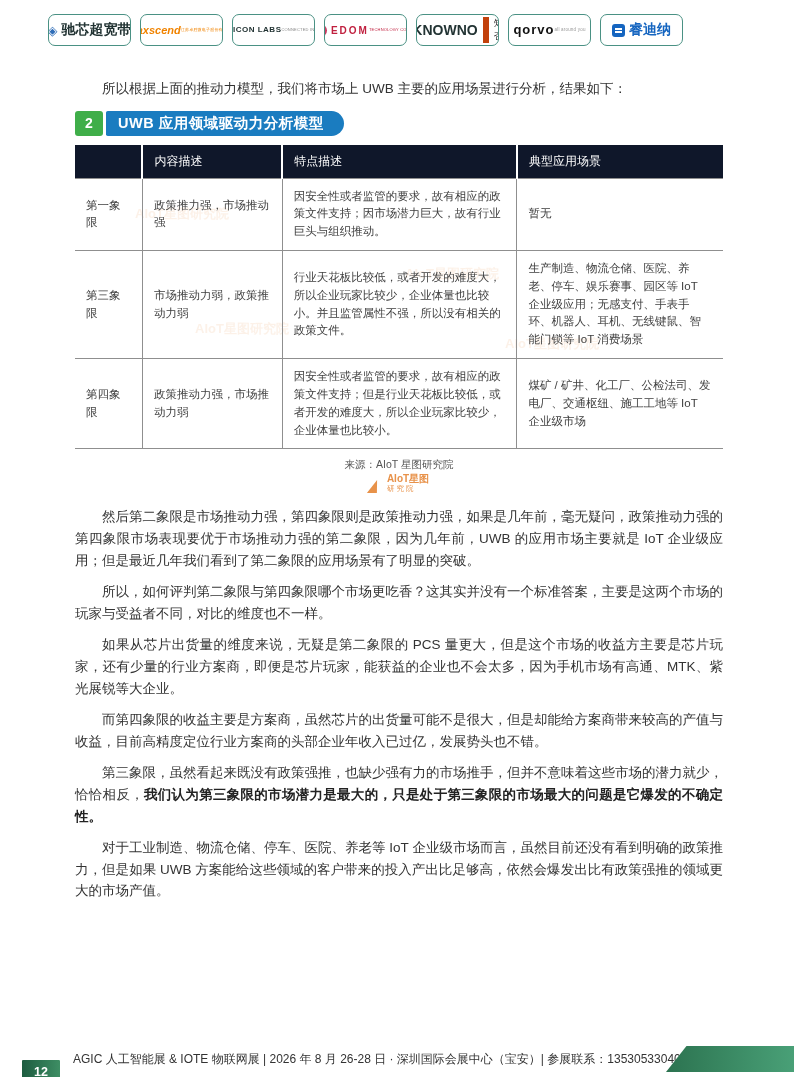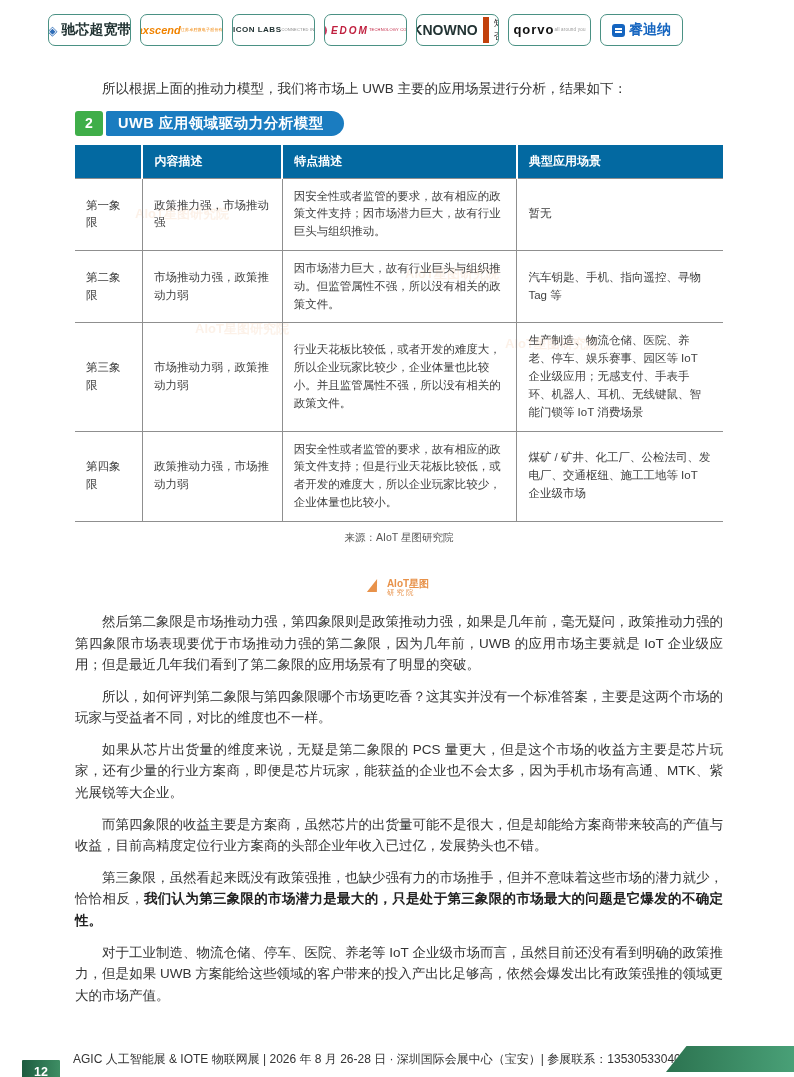--- a/index.html
+++ b/index.html
@@ -17,21 +17,21 @@
   }
   .sp-main { font-size:14px; font-weight:bold; color:#233; white-space:nowrap; }
   .sp-stack { display:flex; flex-direction:row; align-items:center; line-height:1.1; }
   .sp-sub { font-size:4px; color:#888; white-space:nowrap; letter-spacing:.2px; }
   .i-chip { color:#2f6db8; font-size:13px; line-height:1; }
   .l-maxscend .mx { color:#f08300; font-style:italic; font-weight:bold; font-size:11px; }
   .l-maxscend .sp-sub { color:#f08300; }
   .i-arrows { color:#d1294a; font-size:11px; font-weight:bold; line-height:1; }
   .l-silabs .sp-main { font-size:8px; letter-spacing:.5px; }
   .i-rose { width:13px; height:13px; border-radius:50%; background:radial-gradient(circle at 35% 35%, #e56a8e, #b81f49); flex:none; }
-  .l-edom .sp-main { color:#c0203f; letter-spacing:2px; font-size:10px;font-style:italic; }
+  .l-edom .sp-main { color:#c0203f; letter-spacing:2px; font-size:10px; }
   .l-edom .sp-sub { color:#c0203f; }
   .l-knowno { gap:5px; }
   .l-knowno .kn2 { font-size:9px; color:#222; border-left:6px solid #c2410c; padding-left:5px; font-weight:normal; }
   .l-qorvo .sp-main { font-size:13px; letter-spacing:1px; text-transform:lowercase; color:#111; }
   .l-qorvo .sp-sub { font-size:4.5px; color:#999; }
   .i-bluesq { width:13px; height:13px; border-radius:3px; background:#1565c0; position:relative; flex:none; }
   .i-bluesq::after { content:""; position:absolute; left:3px; right:3px; top:4px; height:2px; background:#fff; box-shadow:0 3px 0 #fff; }
   .l-ruidina .sp-main { color:#1565c0; }
   
   .content { position:absolute; left:75px; width:648px; top:78px; }
@@ -42,40 +42,40 @@
     display:flex; align-items:center; justify-content:center; width:28px; border-radius:3px;
   }
   .title-pill {
     background:#1a7cc0; color:#fff; font-weight:bold; font-size:14.5px;
     display:flex; align-items:center; padding:0 20px 0 12px; margin-left:3px;
     border-radius:2px 14px 14px 2px; letter-spacing:.5px;
   }
   
   .model-table { width:100%; border-collapse:collapse; margin-top:9px; table-layout:fixed; position:relative; }
   .model-table th {
-    background:#0369a1; color:#fff; font-size:12px; font-weight:bold; text-align:left;
+    background:#0f172a; color:#fff; font-size:12px; font-weight:normal; text-align:left;
     padding:8px 11px; border-left:2px solid #fff;
   }
   .model-table th:first-child { border-left:none; }
   .model-table td {
     font-size:11.5px; color:#404040; padding:9px 11px; line-height:1.55;
     border:1px solid #8f8f8f; background:transparent; vertical-align:middle;
   }
   .model-table tr td:first-child { border-left:none; }
   .model-table tr td:last-child { border-right:none; }
   .tbl-wrap { position:relative; }
   .watermark {
     position:absolute; color:#e8924a; opacity:.12; font-size:13px; font-weight:bold;
     pointer-events:none; white-space:nowrap;
   }
   
   .source-row { display:flex; align-items:center; margin-top:9px;flex-direction:column; }
   .source-label { font-size:10.5px; color:#555; white-space:nowrap; }
   .dotted { flex:1; border-top:1px dotted #9a9a9a; margin:0 14px; }
-  .aiot-logo { display:flex; align-items:flex-start; gap:8px; color:#e8924a; line-height:1.15;margin-top:32px; }
+  .aiot-logo { display:flex; align-items:flex-end; gap:8px; color:#e8924a; line-height:1.15; }
   .aiot-tri { width:0; height:0; border-left:6px solid transparent; border-right:4px solid transparent; border-bottom:13px solid #e8924a; transform:skewX(-18deg); margin-top:1px; }
   .aiot-txt { font-size:10px; font-weight:bold; }
   .aiot-sub { font-size:7.5px; letter-spacing:2px; }
   
   .bodytext { margin-top:13px; }
   .bodytext p { font-size:13.5px; line-height:1.6; text-indent:2em; text-align:justify; color:#333; margin-bottom:10px; }
   .bodytext p b { font-weight:bold; color:#222; }
   
   .footer { position:absolute; left:0; right:0; top:1046px; height:26px; display:flex; align-items:center; }
   .page-box {
@@ -164,26 +164,20 @@
         </tr>
       </thead>
       <tbody>
         <tr>
           <td>第一象限</td>
           <td>政策推力强，市场推动强</td>
           <td>因安全性或者监管的要求，故有相应的政策文件支持；因市场潜力巨大，故有行业巨头与组织推动。</td>
           <td>暂无</td>
         </tr>
         <tr>
-          <td>第二象限</td>
-          <td>市场推动力强，政策推动力弱</td>
-          <td>因市场潜力巨大，故有行业巨头与组织推动。但监管属性不强，所以没有相关的政策文件。</td>
-          <td>汽车钥匙、手机、指向遥控、寻物 Tag 等</td>
-        </tr>
-        <tr>
           <td>第三象限</td>
           <td>市场推动力弱，政策推动力弱</td>
           <td>行业天花板比较低，或者开发的难度大，所以企业玩家比较少，企业体量也比较小。并且监管属性不强，所以没有相关的政策文件。</td>
           <td>生产制造、物流仓储、医院、养老、停车、娱乐赛事、园区等 IoT 企业级应用；无感支付、手表手环、机器人、耳机、无线键鼠、智能门锁等 IoT 消费场景</td>
         </tr>
         <tr>
           <td>第四象限</td>
           <td>政策推动力强，市场推动力弱</td>
           <td>因安全性或者监管的要求，故有相应的政策文件支持；但是行业天花板比较低，或者开发的难度大，所以企业玩家比较少，企业体量也比较小。</td>
           <td>煤矿 / 矿井、化工厂、公检法司、发电厂、交通枢纽、施工工地等 IoT 企业级市场</td>

